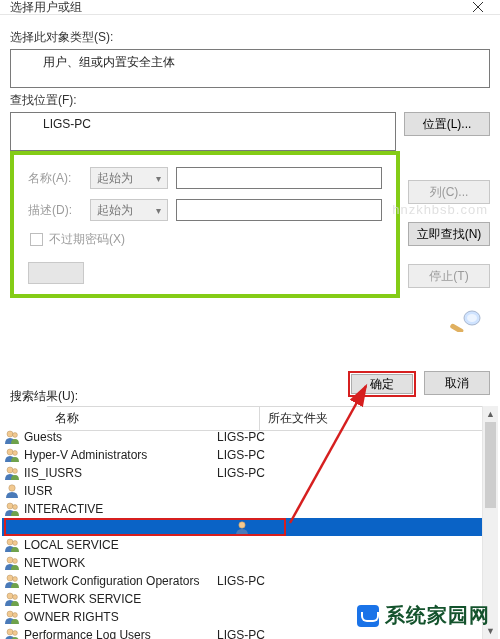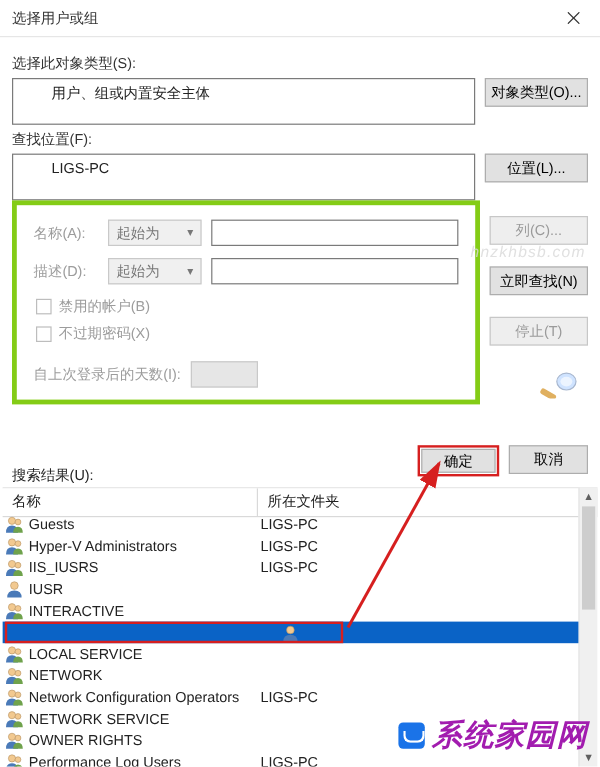--- a/index.html
+++ b/index.html
@@ -1,19 +1,19 @@
 <!DOCTYPE html>
 <html><head>
 <meta charset="utf-8">
 <style>
   * { box-sizing: border-box; font-family: "Microsoft YaHei", "Segoe UI", Tahoma, sans-serif; font-size: 12px; }
   body { margin:0; width:500px; height:639px; background:#fff; position:relative; overflow:hidden; color:#222; }
 
   
-  .titlebar { height:31px; display:flex; align-items:center; border-bottom:1px solid #e6e6e6; padding-left:10px; }
+  .titlebar { height:15px; display:flex; align-items:center; border-bottom:1px solid #e6e6e6; padding-left:10px; }
   .titlebar .title { flex:1; color:#333; }
   .titlebar .close { width:44px; height:28px; display:flex; align-items:center; justify-content:center; }
   .titlebar .close svg { stroke:#333; }
 
   .content { padding:10px 10px 0 10px; }
 
   .sect-label { color:#333; margin:4px 0 3px 0; }
 
   .row { display:flex; gap:8px; align-items:stretch; }
 
@@ -47,64 +47,63 @@
   
   .ok-row { position:absolute; right:10px; top:371px; display:flex; gap:8px; }
   .ok-row .btn { min-width:66px; height:24px;text-align:right; }
   .ok-row .red-outline { border:2px solid #d61f1f; padding:1px; }
   .ok-row .red-outline .btn { min-width:62px; height:20px; }
 
   .results-label { position:absolute; left:10px; top:388px; }
 
   
   .grid { position:absolute; left:2px; right:2px; top:406px; bottom:0; overflow:hidden; }
-  .grid-head { display:flex; background:#fff; border-top:1px solid #d9d9d9; border-bottom:1px solid #d9d9d9; }
+  .grid-head { display:flex; background:#fff; border-top:1px solid #d9d9d9; border-bottom:1px solid #d9d9d9;margin-left:45px; }
   .gh { border-right:1px solid #d9d9d9; padding:3px 8px; background:#fff; }
   .gh.c1 { flex:0 0 213px; }
   .gh.c2 { flex:1 1 auto; }
   .sb { position:absolute; right:0; top:0; bottom:0; width:16px; background:#f0f0f0; border-left:1px solid #e5e5e5; display:flex; flex-direction:column; align-items:center; }
   .sb .arr { height:16px; display:flex; align-items:center; justify-content:center; color:#606060; font-size:9px; }
   .sb .track { flex:1; position:relative; width:100%; }
   .sb .thumb { position:absolute; left:2px; right:2px; top:0; height:86px; background:#cdcdcd; }
 
   .rows { position:absolute; left:0; right:16px; top:22px; bottom:0; }
   .r { display:flex; align-items:center; height:18px; padding:0; }
   .r .ic { flex:0 0 20px; display:flex; align-items:center; justify-content:center; }
   .r .name { flex:0 0 193px; padding-left:2px; white-space:nowrap; overflow:hidden; }
   .r .folder { flex:1; padding-left:2px; }
   .r.sel { background:#0a63c6; color:#fff;flex-direction:column; }
   .r.sel .name, .r.sel .folder { color:#fff; }
   .sel-overlay { position:absolute; border:2px solid #d61f1f; height:18px; left:2px; width:282px; pointer-events:none; }
 
   .arrow-annot { position:absolute; pointer-events:none; }
 
-  .water1 { position:absolute; right:12px; top:202px; color:#d9d9d9; font-size:13px; letter-spacing:1px; pointer-events:none; opacity:.8; font-style:italic; }
+  .water1 { position:absolute; right:12px; top:202px; color:#d9d9d9; font-size:13px; letter-spacing:1px; pointer-events:none; opacity:.8; }
   .brand { position:absolute; right:10px; bottom:10px; display:flex; align-items:center; gap:6px; pointer-events:none; }
   .brand .logo { width:22px; height:22px; background:#1a73e8; border-radius:4px; position:relative; }
   .brand .logo:after { content:""; position:absolute; left:4px; top:7px; width:14px; height:8px; border:2px solid #fff; border-top:none; border-radius:0 0 6px 6px; }
-  .brand .txt { font-size:25px; font-style:italic; color:#a21caf; font-weight:600; letter-spacing:1px; }
+  .brand .txt { font-size:20px; color:#14532d; font-weight:600; letter-spacing:1px; }
 </style>
 </head>
 <body>
 
 <div class="titlebar">
   <div class="title">选择用户或组</div>
   <div class="close">
     <svg width="10" height="10">
         <line x1="0" y1="0" x2="10" y2="10" stroke-width="1"></line>
         <line x1="10" y1="0" x2="0" y2="10" stroke-width="1"></line>
       </svg>
   </div>
 </div>
 
 <div class="content">
   <div class="sect-label">选择此对象类型(S):</div>
   <div class="row">
     <div class="txtbox big">用户、组或内置安全主体</div>
-    <div class="btn" style="min-width:86px">对象类型(O)...</div>
   </div>
 
   <div class="sect-label" style="">查找位置(F):</div>
   <div class="row">
     <div class="txtbox big">LIGS-PC</div>
     <div class="btn" style="min-width:86px">位置(L)...</div>
   </div>
 
 
   <div class="panel">
@@ -120,29 +119,24 @@
       <div class="lbl">描述(D):</div>
       <div class="combo">
           <span>起始为</span>
           <span class="chev">▾</span>
         </div>
       <div class="text-input"></div>
     </div>
 
     <div class="cb-row">
       <div class="cb"></div>
-      <span>禁用的帐户(B)</span>
-    </div>
-    <div class="cb-row">
-      <div class="cb"></div>
       <span>不过期密码(X)</span>
     </div>
 
     <div class="last-row">
-      <div class="lbl2">自上次登录后的天数(I):</div>
       <div class="numbox"></div>
     </div>
   </div>
 </div>
 
 <div class="right-btns" style="top:180px;">
   <div class="btn disabled">列(C)...</div>
   <div style="height:2px"></div>
   <div class="btn">立即查找(N)</div>
   <div style="height:2px"></div>

